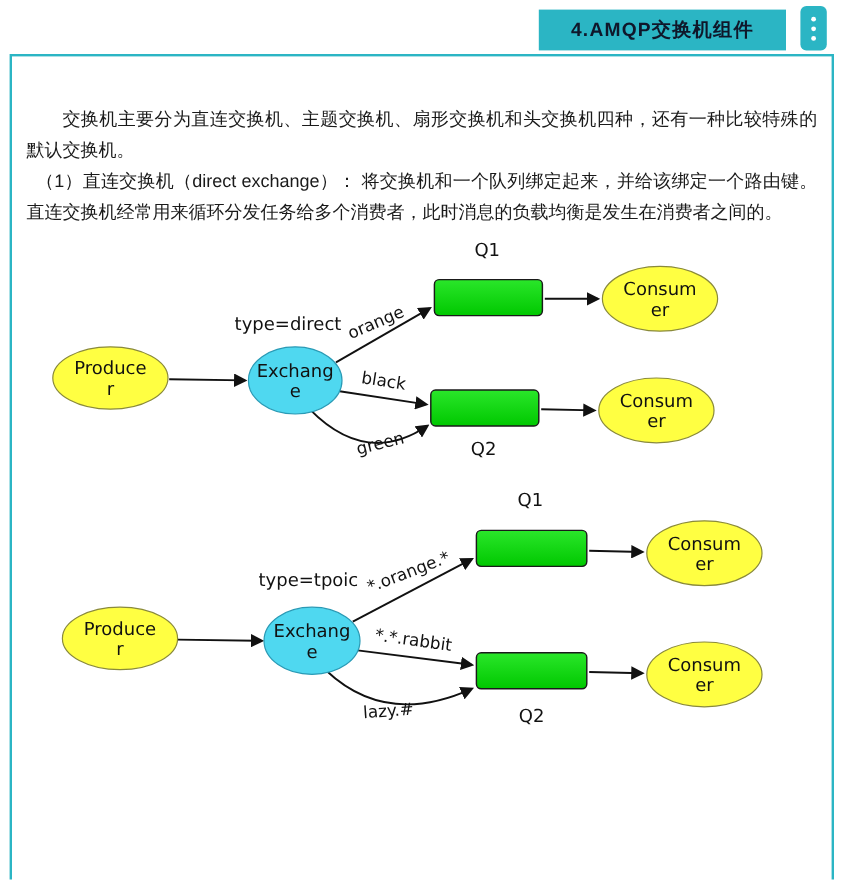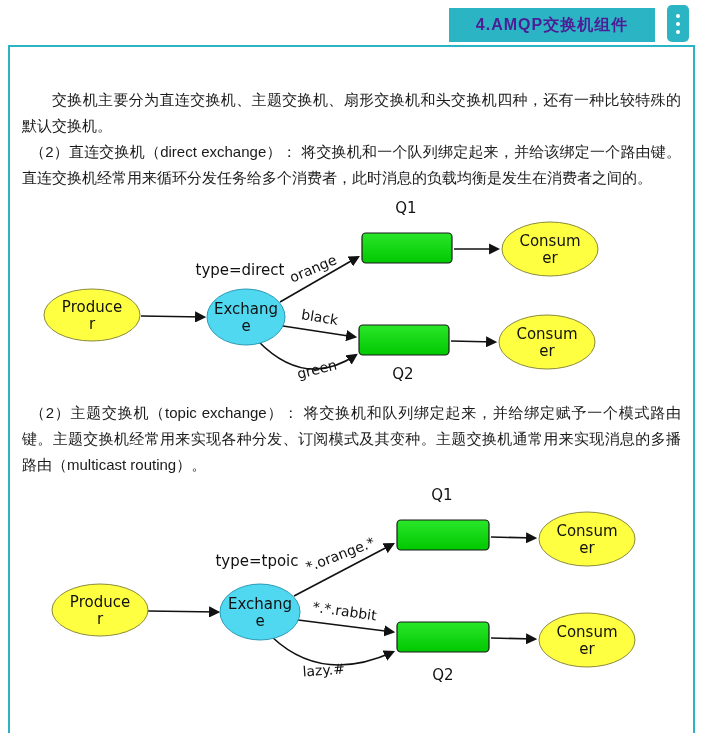--- a/index.html
+++ b/index.html
@@ -2,21 +2,21 @@
 <html><head>
 <meta charset="utf-8">
 <style>
   html,body{margin:0;padding:0;}
   body{
     width:703px;height:733px;overflow:hidden;background:#ffffff;position:relative;
     font-family:"Liberation Sans","DejaVu Sans",sans-serif;color:#1a1a1a;
   }
   .header-bar{
     position:absolute;top:8px;right:48px;width:206px;height:34px;
-    background:#2bb5c4;color:#4c1d95;font-weight:bold;font-size:16px;
+    background:#2bb5c4;color:#0f172a;font-weight:bold;font-size:16px;
     display:flex;align-items:center;justify-content:center;letter-spacing:1px;
   }
   .menu-widget{
     position:absolute;top:5px;right:14px;width:22px;height:37px;background:#2bb5c4;
     border-radius:5px;display:flex;flex-direction:column;align-items:center;
     justify-content:center;gap:4px;cursor:pointer;
   }
   .menu-widget .dot{width:4px;height:4px;background:#fff;border-radius:2px;}
   .content-box{
     position:absolute;top:45px;left:8px;width:687px;height:710px;
@@ -46,21 +46,21 @@
 <div class="menu-widget">
   <span class="dot"></span>
   <span class="dot"></span>
   <span class="dot"></span>
 </div>
 
 <div class="content-box">
 
   <p class="intro">交换机主要分为直连交换机、主题交换机、扇形交换机和头交换机四种，还有一种比较特殊的默认交换机。</p>
 
-  <p class="section">（2）直连交换机（direct exchange）： 将交换机和一个队列绑定起来，并给该绑定一个路由键。直连交换机经常用来循环分发任务给多个消费者，此时消息的负载均衡是发生在消费者之间的。</p>
+  <p class="section">（1）直连交换机（direct exchange）： 将交换机和一个队列绑定起来，并给该绑定一个路由键。直连交换机经常用来循环分发任务给多个消费者，此时消息的负载均衡是发生在消费者之间的。</p>
 
   <svg class="diagram" width="660" height="205" viewBox="0 0 660 205">
     <defs>
       <marker id="ah1" viewBox="0 0 10 10" refX="8" refY="5" markerWidth="7" markerHeight="7" orient="auto-start-reverse">
         <path d="M0,0 L10,5 L0,10 z" fill="#111"></path>
       </marker>
       <linearGradient id="qg1" x1="0" y1="0" x2="0" y2="1">
         <stop offset="0" stop-color="#2ae62a"></stop>
         <stop offset="1" stop-color="#00c800"></stop>
       </linearGradient>
@@ -93,21 +93,20 @@
     <text class="node-text" x="525" y="161">er</text>
 
     <text class="q-label" x="384" y="18">Q1</text>
     <text class="q-label" x="381" y="184">Q2</text>
     <text class="type-label" x="218" y="80">type=direct</text>
     <text class="edge-label" x="293" y="78" transform="rotate(-23 293 78)">orange</text>
     <text class="edge-label" x="297" y="127" transform="rotate(9 297 127)">black</text>
     <text class="edge-label" x="296" y="179" transform="rotate(-14 296 179)">green</text>
   </svg>
 
-  <p class="section">（2）主题交换机（topic exchange）： 将交换机和队列绑定起来，并给绑定赋予一个模式路由键。主题交换机经常用来实现各种分发、订阅模式及其变种。主题交换机通常用来实现消息的多播路由（multicast routing）。</p>
 
   <svg class="diagram" width="660" height="212" viewBox="0 0 660 212">
     <defs>
       <marker id="ah2" viewBox="0 0 10 10" refX="8" refY="5" markerWidth="7" markerHeight="7" orient="auto-start-reverse">
         <path d="M0,0 L10,5 L0,10 z" fill="#111"></path>
       </marker>
       <linearGradient id="qg2" x1="0" y1="0" x2="0" y2="1">
         <stop offset="0" stop-color="#2ae62a"></stop>
         <stop offset="1" stop-color="#00c800"></stop>
       </linearGradient>

